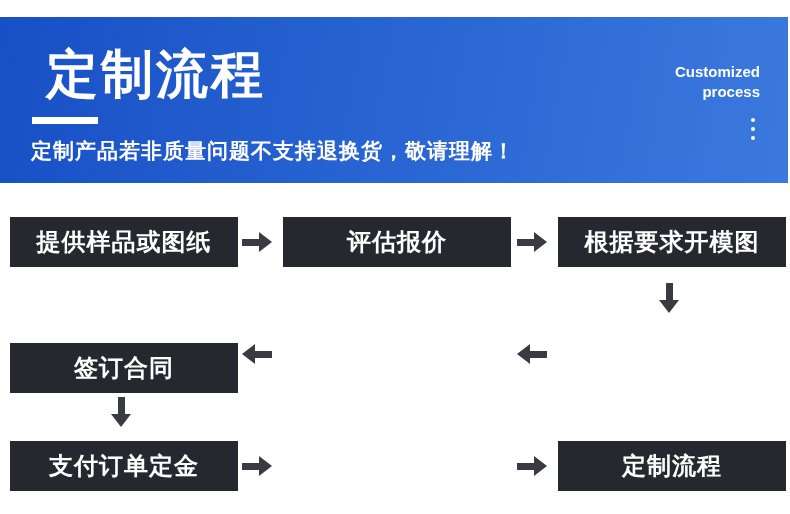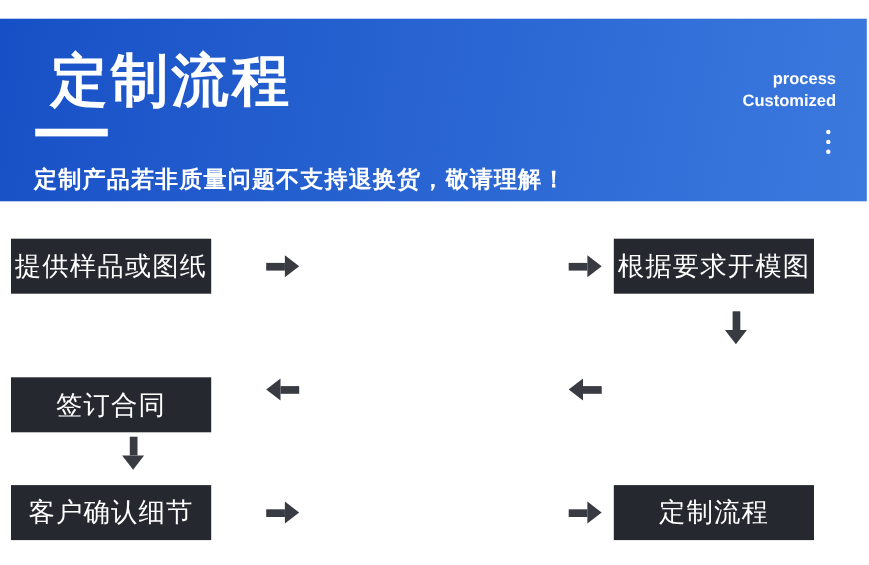--- a/index.html
+++ b/index.html
@@ -23,36 +23,36 @@
   .banner-title{
     position:absolute;left:46px;top:30px;
     font-size:52px;font-weight:900;letter-spacing:3px;line-height:1.05;
     color:#ffffff;white-space:nowrap;
   }
   .title-underline{
     position:absolute;left:32px;top:100px;width:66px;height:7px;background:#ffffff;
   }
   .banner-subtitle{
     position:absolute;left:31px;top:120px;
-    font-size:21px;font-weight:600;letter-spacing:1px;white-space:nowrap;color:#ffffff;margin-top:12px;
+    font-size:21px;font-weight:600;letter-spacing:1px;white-space:nowrap;color:#ffffff;
   }
   .banner-caption{
     position:absolute;right:28px;top:45px;text-align:right;
     font-size:15px;font-weight:700;line-height:1.35;color:#ffffff;
   }
   .dots{
     position:absolute;right:33px;top:101px;display:flex;flex-direction:column;align-items:center;
   }
   .dots span{width:4px;height:4px;border-radius:50%;background:#ffffff;margin-bottom:5px;}
 
   
   .box{
-    position:absolute;width:182px;height:50px;background:var(--box-background);
+    position:absolute;width:228px;height:50px;background:var(--box-background);
     color:var(--text-on-dark);display:flex;align-items:center;justify-content:center;
-    font-size:24px;font-weight:400;letter-spacing:1px;white-space:nowrap;
+    font-size:24px;font-weight:700;letter-spacing:1px;white-space:nowrap;
   }
   .c1{left:10px;} .c2{left:283px;} .c3{left:558px;}
   .r1{top:217px;} .r2{top:343px;} .r3{top:441px;}
 
   
   .harrow{position:absolute;display:flex;align-items:center;width:30px;height:20px;}
   .g1{left:242px;} .g2{left:517px;}
   .ar1{top:232px;} .ar2{top:344px;} .ar3{top:456px;}
   .stem{display:block;width:17px;height:7px;background:var(--arrow);}
   .head-r{display:block;width:0;height:0;border-top:10px solid transparent;border-bottom:10px solid transparent;border-left:13px solid var(--arrow);}
@@ -67,35 +67,36 @@
 </head>
 <body>
 
 <div class="page">
 
   <header class="banner">
     <h1 class="banner-title">定制流程</h1>
     <div class="title-underline"></div>
     <p class="banner-subtitle">定制产品若非质量问题不支持退换货，敬请理解！</p>
     <div class="banner-caption">
+      <div>Customized</div>
       <div>process</div>
-      <div>Customized</div>
     </div>
     <div class="dots">
       <span></span>
         <span></span>
         <span></span>
     </div>
   </header>
 
   <div class="box c1 r1">提供样品或图纸</div>
   <div class="harrow g1 ar1">
       <i class="stem"></i>
       <i class="head-r"></i>
     </div>
+  <div class="box c2 r1">评估报价</div>
   <div class="harrow g2 ar1">
       <i class="stem"></i>
       <i class="head-r"></i>
     </div>
   <div class="box c3 r1">根据要求开模图</div>
 
   <div class="varrow d1">
       <i class="vstem"></i>
       <i class="head-d"></i>
     </div>
@@ -108,21 +109,21 @@
       <i class="head-l"></i>
       <i class="stem"></i>
     </div>
   <div class="box c1 r2">签订合同</div>
 
   <div class="varrow d2">
       <i class="vstem"></i>
       <i class="head-d"></i>
     </div>
 
-  <div class="box c1 r3">客户确认细节</div>
+  <div class="box c1 r3">支付订单定金</div>
   <div class="harrow g1 ar3">
       <i class="stem"></i>
       <i class="head-r"></i>
     </div>
   <div class="harrow g2 ar3">
       <i class="stem"></i>
       <i class="head-r"></i>
     </div>
   <div class="box c3 r3">定制流程</div>
 

